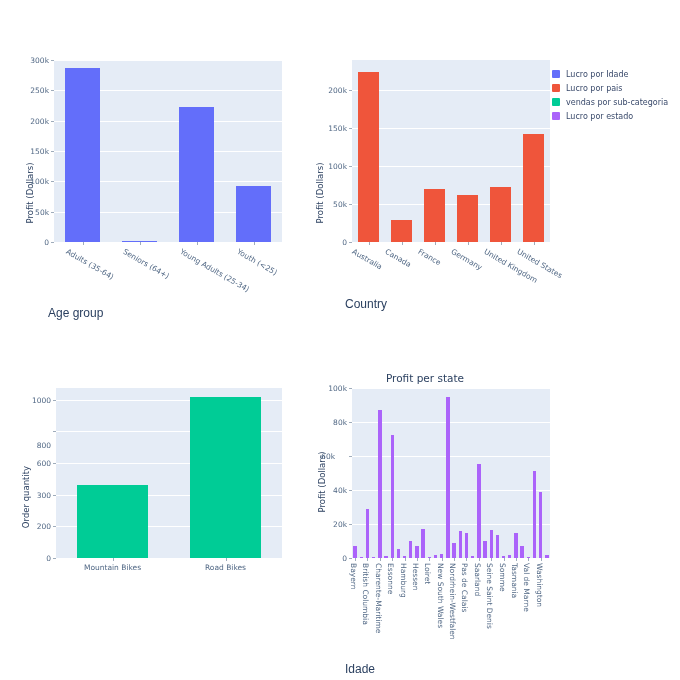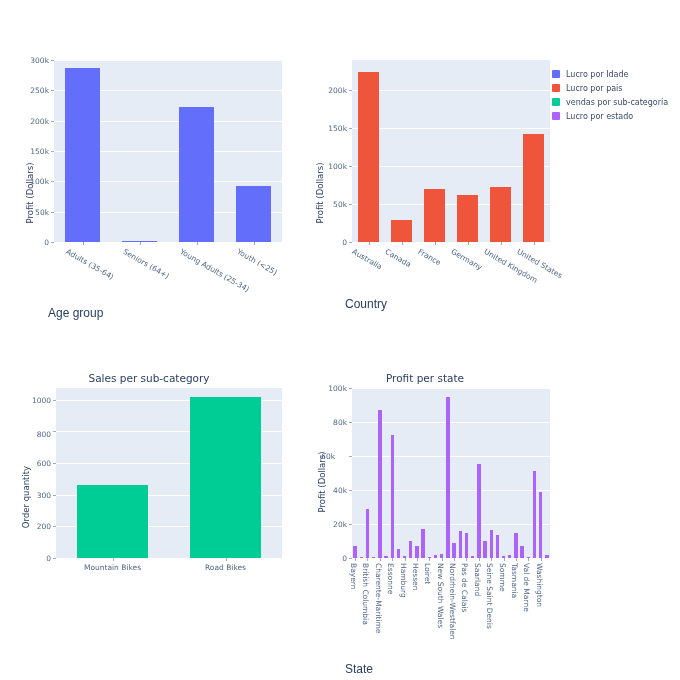--- a/index.html
+++ b/index.html
@@ -140,40 +140,39 @@
         <span class="legend-swatch" style="background: rgb(0, 204, 150);"></span>
         <span class="legend-label">vendas por sub-categoria</span>
       </div>
       <div class="legend-row">
         <span class="legend-swatch" style="background: rgb(171, 99, 250);"></span>
         <span class="legend-label">Lucro por estado</span>
       </div>
     </div>
 
   <div class="panel" id="p3" style="left:8px;top:372px;width:282px;height:240px;">
-    <div class="chart-title">Sales per sub-category</div>
     <div class="plotbg" id="p3bg" style="left: 48px; top: 16px; width: 226px; height: 170px;">
         <div class="grid-line" style="top: 138px;"></div>
         <div class="grid-line" style="top: 107px;"></div>
         <div class="grid-line" style="top: 75px;"></div>
         <div class="grid-line" style="top: 43px;"></div>
         <div class="grid-line" style="top: 12px;"></div>
         <div class="bar" title="Mountain Bikes: 462" style="left: 21.47px; width: 70.06px; height: 73.0605px; background: rgb(0, 204, 150);"></div>
         <div class="bar" title="Road Bikes: 1018" style="left: 134.47px; width: 70.06px; height: 160.986px; background: rgb(0, 204, 150);"></div>
       </div>
     <div class="ytitle" style="left:-32px;top:120px;width:100px;text-align:center;">Order quantity</div>
   <div class="axis-y-tick" style="top: 186px; right: 239px;">0</div>
       <div class="tickmark" style="left: 45px; top: 186px; width: 3px; height: 1px; background: rgb(80, 103, 132);"></div>
       <div class="axis-y-tick" style="top: 154.372px; right: 239px;">200</div>
       <div class="tickmark" style="left: 45px; top: 154.372px; width: 3px; height: 1px; background: rgb(80, 103, 132);"></div>
       <div class="axis-y-tick" style="top: 122.744px; right: 239px;">300</div>
       <div class="tickmark" style="left: 45px; top: 122.744px; width: 3px; height: 1px; background: rgb(80, 103, 132);"></div>
       <div class="axis-y-tick" style="top: 91.1163px; right: 239px;">600</div>
       <div class="tickmark" style="left: 45px; top: 91.1163px; width: 3px; height: 1px; background: rgb(80, 103, 132);"></div>
-      <div class="axis-y-tick" style="top: 62px; right: 239px;">800</div>
+      <div class="axis-y-tick" style="top: 73px; right: 239px;">800</div>
       <div class="tickmark" style="left: 45px; top: 59.4884px; width: 3px; height: 1px; background: rgb(80, 103, 132);"></div>
       <div class="axis-y-tick" style="top: 27.8605px; right: 239px;">1000</div>
       <div class="tickmark" style="left: 45px; top: 27.8605px; width: 3px; height: 1px; background: rgb(80, 103, 132);"></div>
       <div class="xtick flat" style="left: 104.5px; top: 191px; transform: translateX(-50%);">Mountain Bikes</div>
       <div class="tickmark" style="left: 104.5px; top: 186px; height: 3px;"></div>
       <div class="xtick flat" style="left: 217.5px; top: 191px; transform: translateX(-50%);">Road Bikes</div>
       <div class="tickmark" style="left: 217.5px; top: 186px; height: 3px;"></div>
     </div>
 
   <div class="panel" id="p4" style="left:300px;top:372px;width:265px;height:300px;">
@@ -211,21 +210,21 @@
         <div class="bar" title="Somme: 900" style="left: 149.892px; width: 3.40313px; height: 1.53px; background: rgb(171, 99, 250);"></div>
         <div class="bar" title=": 1500" style="left: 156.08px; width: 3.40313px; height: 2.55px; background: rgb(171, 99, 250);"></div>
         <div class="bar" title="Tasmania: 15000" style="left: 162.267px; width: 3.40313px; height: 25.5px; background: rgb(171, 99, 250);"></div>
         <div class="bar" title=": 7000" style="left: 168.455px; width: 3.40313px; height: 11.9px; background: rgb(171, 99, 250);"></div>
         <div class="bar" title="Val de Marne: 700" style="left: 174.642px; width: 3.40313px; height: 1.19px; background: rgb(171, 99, 250);"></div>
         <div class="bar" title=": 51000" style="left: 180.83px; width: 3.40313px; height: 86.7px; background: rgb(171, 99, 250);"></div>
         <div class="bar" title="Washington: 39000" style="left: 187.017px; width: 3.40313px; height: 66.3px; background: rgb(171, 99, 250);"></div>
         <div class="bar" title=": 1800" style="left: 193.205px; width: 3.40313px; height: 3.06px; background: rgb(171, 99, 250);"></div>
       </div>
     <div class="ytitle" style="left:-28px;top:105px;width:100px;text-align:center;">Profit (Dollars)</div>
-    <div class="xtitle" style="left:45px;width:210px;top:290px;">State</div>
+    <div class="xtitle" style="left:45px;width:210px;top:290px;">Idade</div>
   <div class="axis-y-tick" style="top: 186px; right: 218px;">0</div>
       <div class="tickmark" style="left: 49px; top: 186px; width: 3px; height: 1px; background: rgb(80, 103, 132);"></div>
       <div class="axis-y-tick" style="top: 152px; right: 218px; text-align: center;">20k</div>
       <div class="tickmark" style="left: 49px; top: 152px; width: 3px; height: 1px; background: rgb(80, 103, 132);"></div>
       <div class="axis-y-tick" style="top: 118px; right: 218px;">40k</div>
       <div class="tickmark" style="left: 49px; top: 118px; width: 3px; height: 1px; background: rgb(80, 103, 132);"></div>
       <div class="axis-y-tick" style="top: 84px; right: 230px;">60k</div>
       <div class="tickmark" style="left: 49px; top: 84px; width: 3px; height: 1px; background: rgb(80, 103, 132);"></div>
       <div class="axis-y-tick" style="top: 50px; right: 218px;">80k</div>
       <div class="tickmark" style="left: 49px; top: 50px; width: 3px; height: 1px; background: rgb(80, 103, 132);"></div>

